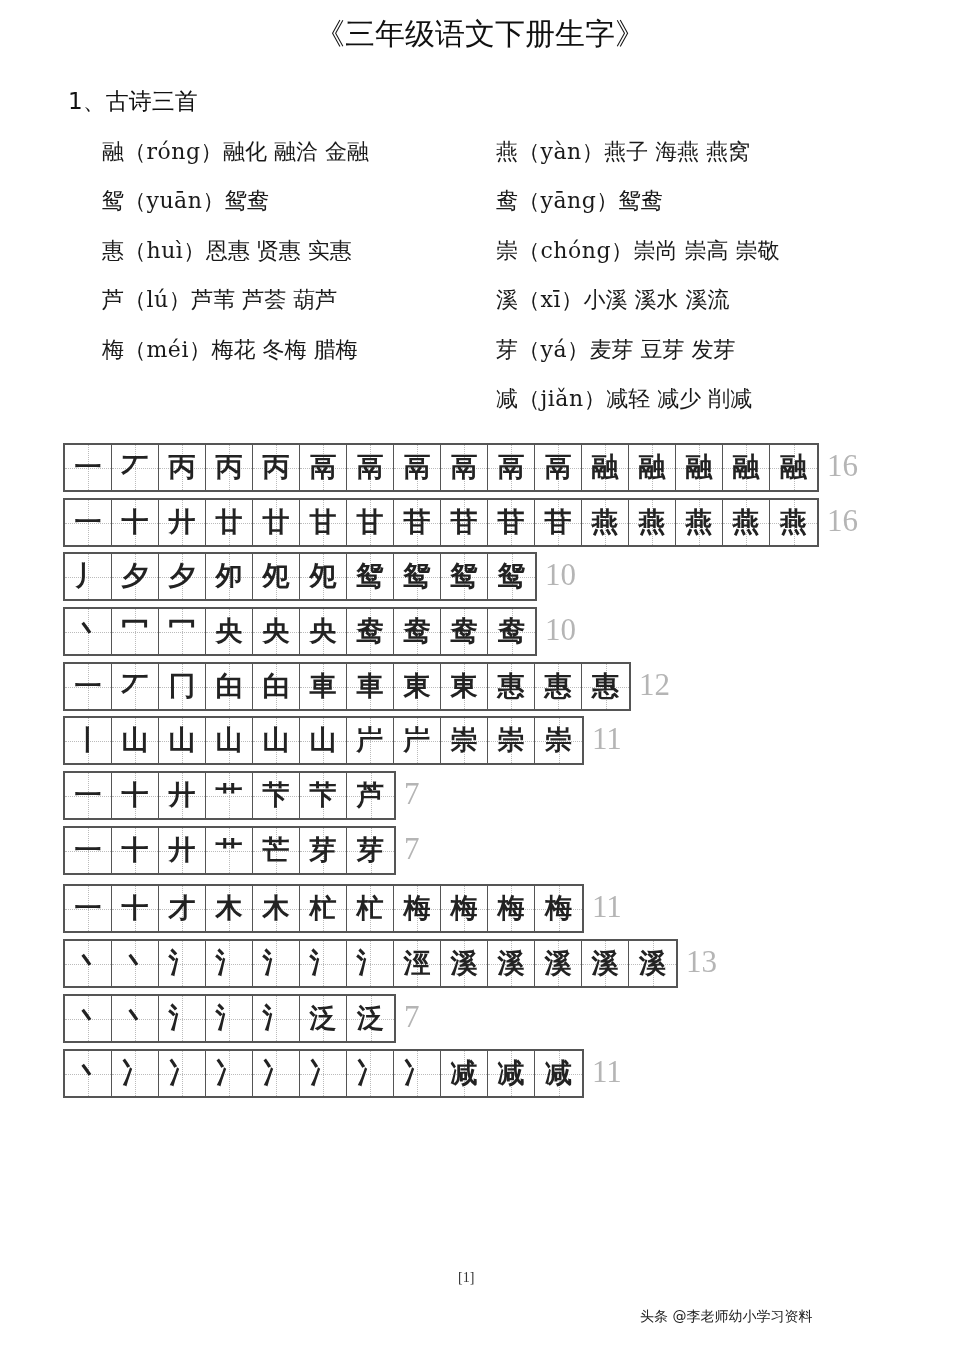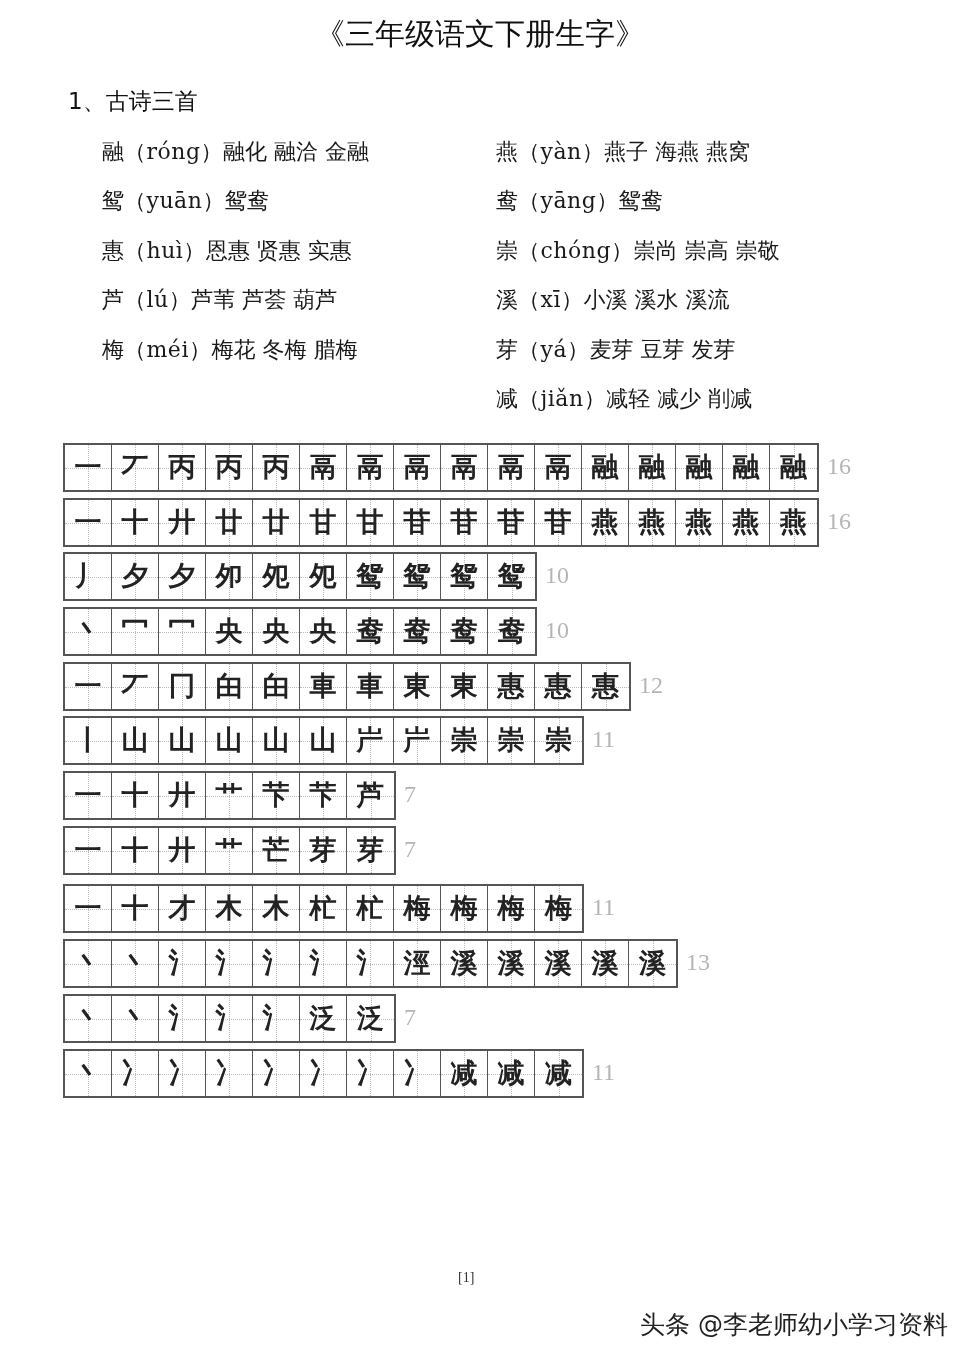--- a/index.html
+++ b/index.html
@@ -38,29 +38,29 @@
   .cell::after {
     content: ""; position: absolute; top: 50%; left: 0; right: 0;
     border-top: 1px dotted #bbb;
   }
   .cell span {
     position: absolute; left: 0; right: 0; top: 2px; text-align: center;
     font-size: 27px; line-height: 40px; z-index: 1; color: #222;
     font-family: "DejaVu Sans", sans-serif; font-weight: bold;
   }
   .count {
-    font-size: 24px; color: #b5b5b5; margin-left: 8px; line-height: 46px;
+    font-size: 31px; color: #b5b5b5; margin-left: 8px; line-height: 46px;
     font-family: "Liberation Serif", serif;
   }
   .page-num {
     position: absolute; top: 1270px; left: 458px; font-size: 14px; color: #333;
     font-family: "Liberation Serif", serif;
   }
   .watermark {
-    position: absolute; top: 1308px; left: 640px; font-size: 25px; color: #222;
+    position: absolute; top: 1308px; left: 640px; font-size: 14px; color: #222;
     font-family: "DejaVu Sans", sans-serif;
     text-shadow: 1px 1px 0 #fff, -1px 1px 0 #fff;
   }
 </style>
 </head>
 <body>
 
 <div class="title">《三年级语文下册生字》</div>
 <div class="section">1、古诗三首</div>
 

